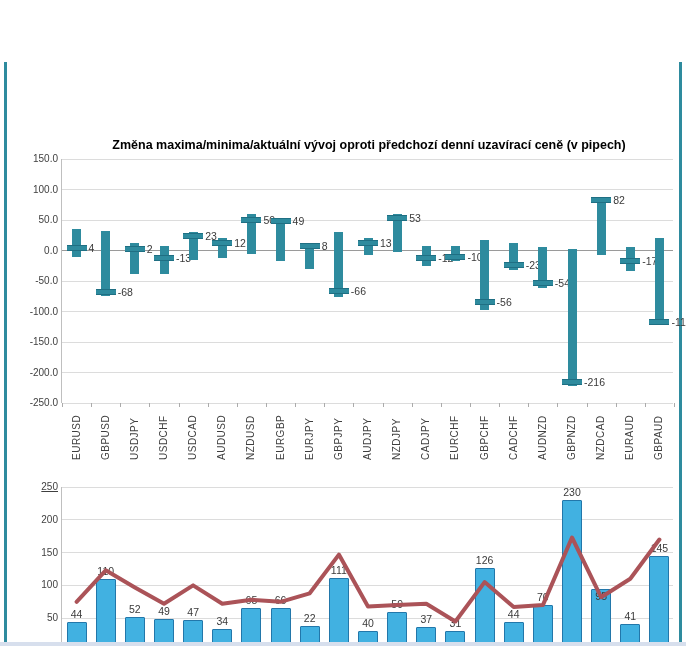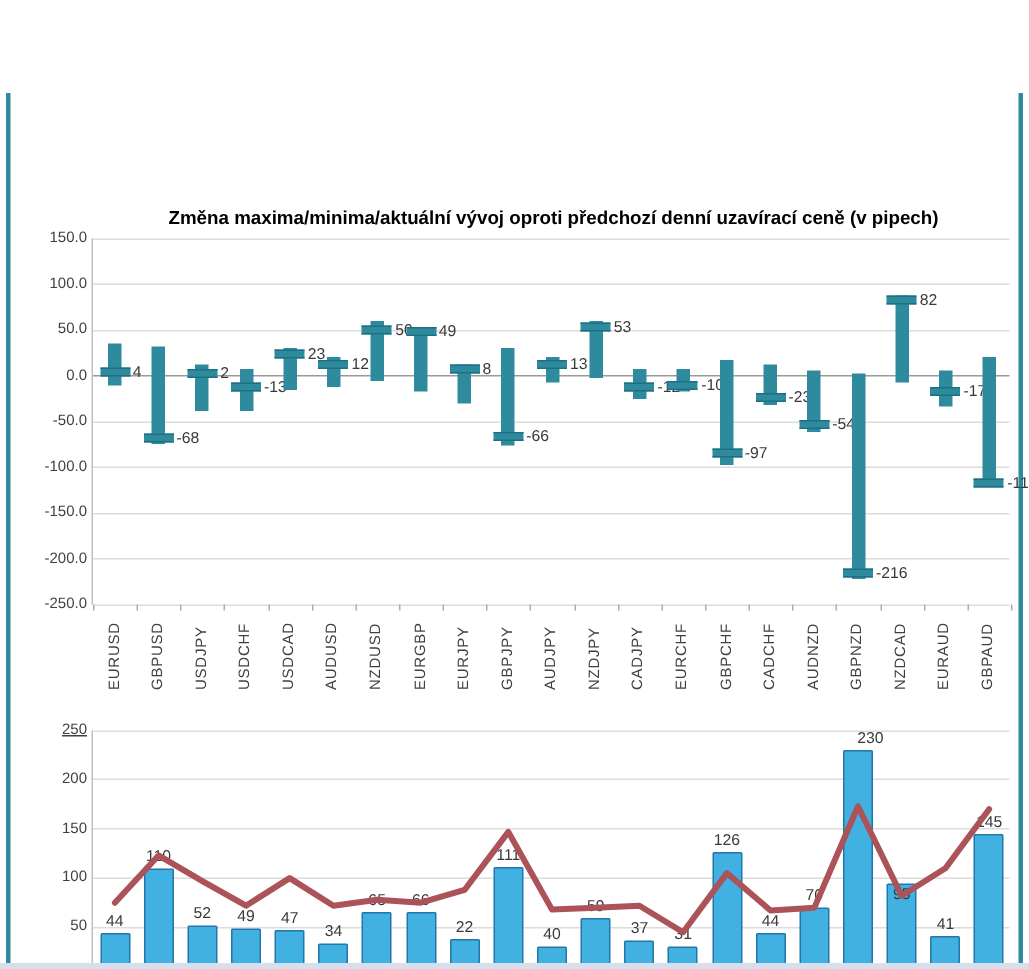--- a/index.html
+++ b/index.html
@@ -173,21 +173,21 @@
           <div class="range-cap" style="left: 325.143px; top: 56.17px; width: 20px; height: 6px;"></div>
           <div class="val-label" style="left: 347.143px; top: 53.17px;">53</div>
           <div class="range-bar" style="left: 359.786px; top: 86.62px; width: 9px; height: 20.13px;"></div>
           <div class="range-cap" style="left: 354.286px; top: 95.82px; width: 20px; height: 6px;"></div>
           <div class="val-label" style="left: 376.286px; top: 92.82px;">-12</div>
           <div class="range-bar" style="left: 388.929px; top: 86.62px; width: 9px; height: 15.86px;"></div>
           <div class="range-cap" style="left: 383.429px; top: 94.6px; width: 20px; height: 6px;"></div>
           <div class="val-label" style="left: 405.429px; top: 91.6px;">-10</div>
           <div class="range-bar" style="left: 418.071px; top: 80.52px; width: 9px; height: 70.15px;"></div>
           <div class="range-cap" style="left: 412.571px; top: 139.74px; width: 20px; height: 6px;"></div>
-          <div class="val-label" style="left: 434.571px; top: 136.74px;">-97</div>
+          <div class="val-label" style="left: 434.571px; top: 136.74px;">-56</div>
           <div class="range-bar" style="left: 447.214px; top: 84.18px; width: 9px; height: 26.84px;"></div>
           <div class="range-cap" style="left: 441.714px; top: 102.53px; width: 20px; height: 6px;"></div>
           <div class="val-label" style="left: 463.714px; top: 99.53px;">-23</div>
           <div class="range-bar" style="left: 476.357px; top: 88.45px; width: 9px; height: 40.26px;"></div>
           <div class="range-cap" style="left: 470.857px; top: 121.44px; width: 20px; height: 6px;"></div>
           <div class="val-label" style="left: 492.857px; top: 118.44px;">-54</div>
           <div class="range-bar" style="left: 505.5px; top: 89.67px; width: 9px; height: 137.25px;"></div>
           <div class="range-cap" style="left: 500px; top: 220.26px; width: 20px; height: 6px;"></div>
           <div class="val-label" style="left: 522px; top: 217.26px;">-216</div>
           <div class="range-bar" style="left: 534.643px; top: 38.43px; width: 9px; height: 57.95px;"></div>
@@ -264,21 +264,21 @@
           <div class="bar2-label" style="left: 347.286px; top: 125.728px;">37</div>
           <div class="bar2" style="left: 383.429px; top: 143.664px; width: 20px; height: 20.336px;"></div>
           <div class="bar2-label" style="left: 376.429px; top: 129.664px;">31</div>
           <div class="bar2" style="left: 412.571px; top: 81.344px; width: 20px; height: 82.656px;"></div>
           <div class="bar2-label" style="left: 405.571px; top: 67.344px;">126</div>
           <div class="bar2" style="left: 441.714px; top: 135.136px; width: 20px; height: 28.864px;"></div>
           <div class="bar2-label" style="left: 434.714px; top: 121.136px;">44</div>
           <div class="bar2" style="left: 470.857px; top: 118.08px; width: 20px; height: 45.92px;"></div>
           <div class="bar2-label" style="left: 463.857px; top: 104.08px;">70</div>
           <div class="bar2" style="left: 500px; top: 13.12px; width: 20px; height: 150.88px;"></div>
-          <div class="bar2-label" style="left: 493px; top: -0.88px; text-align: right;">230</div>
+          <div class="bar2-label" style="left: 493px; top: -0.88px;">230</div>
           <div class="bar2" style="left: 529.143px; top: 101.68px; width: 20px; height: 62.32px;"></div>
           <div class="bar2-label" style="left: 522.143px; top: 87.68px; margin-top: 15px;">95</div>
           <div class="bar2" style="left: 558.286px; top: 137.104px; width: 20px; height: 26.896px;"></div>
           <div class="bar2-label" style="left: 551.286px; top: 123.104px;">41</div>
           <div class="bar2" style="left: 587.429px; top: 68.88px; width: 20px; height: 95.12px;"></div>
           <div class="bar2-label" style="left: 580.429px; top: 54.88px;">145</div>
           <svg class="lineplot" width="612" height="164">
             <polyline points="14.6,114.8 43.7,83.3 72.9,100.4 102.0,116.8 131.1,98.4 160.3,116.8 189.4,112.8 218.6,114.8 247.7,106.3 276.9,67.6 306.0,119.4 335.1,118.1 364.3,116.8 393.4,134.5 422.6,95.1 451.7,120.0 480.9,118.1 510.0,50.5 539.1,110.2 568.3,91.8 597.4,52.5" fill="none" stroke="#ab5358" stroke-width="4" stroke-linejoin="round" stroke-linecap="round"></polyline>
           </svg>
         </div>

